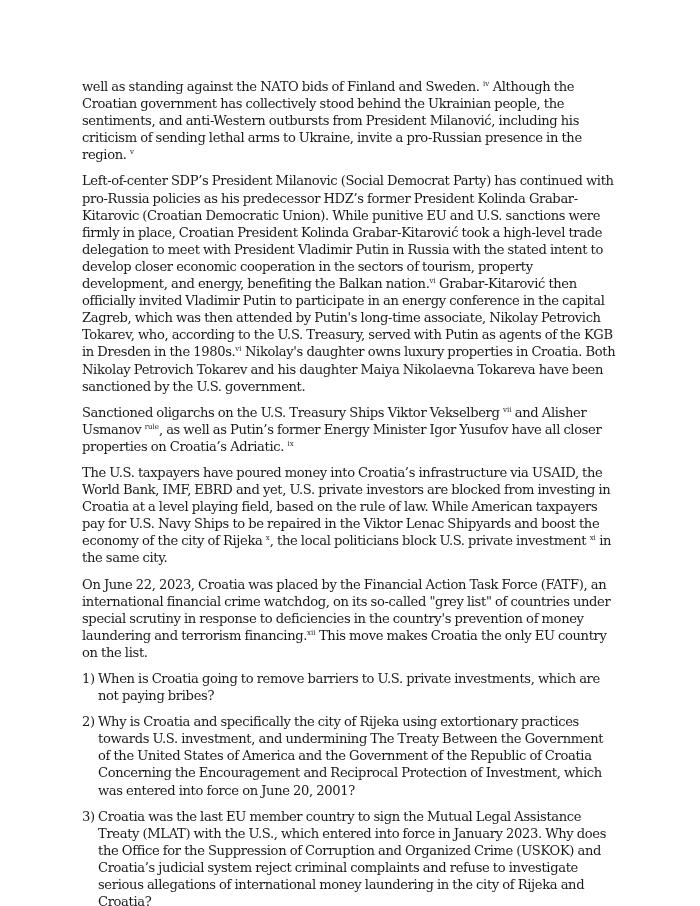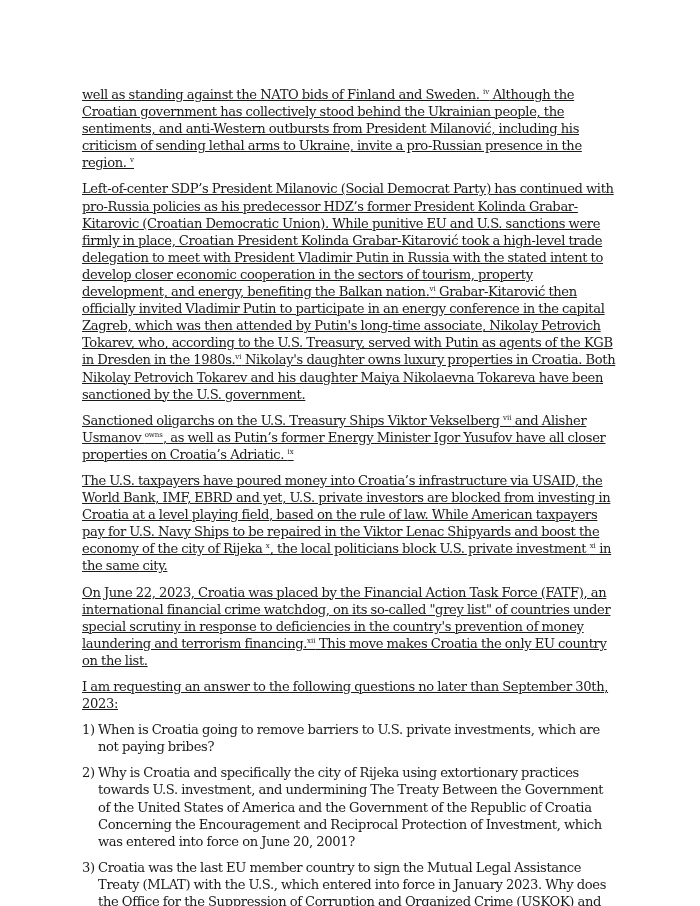--- a/index.html
+++ b/index.html
@@ -19,22 +19,21 @@
       top: 78px;
       width: 536px;
       font-family: "DejaVu Serif", "Liberation Serif", serif;
       font-size: 13.1px;
       line-height: 17.1px;
       color: #1a1a1a;
       letter-spacing: -0.35px;
       word-spacing: -0.4px;
     }
     .para {
-      margin: 8px 0 9px 0;
-      text-decoration: underline;
+      margin: 0 0 9px 0;
     }
     sup {
       font-size: 7px;
       line-height: 0;
       vertical-align: 5px;
       letter-spacing: 0;
     }
     .qlist {
       margin: 0;
       padding: 0;
@@ -51,23 +50,22 @@
       top: 0;
     }
   </style>
 </head>
 <body>
 
 <div class="page">
   <div id="paragraphs">
       <p class="para"><span>well as standing against the NATO bids of Finland and Sweden. </span><sup>iv</sup><span> Although the Croatian government has collectively stood behind the Ukrainian people, the sentiments, and anti-Western outbursts from President Milanović, including his criticism of sending lethal arms to Ukraine, invite a pro-Russian presence in the region. </span><sup>v</sup></p>
       <p class="para"><span>Left-of-center SDP’s President Milanovic (Social Democrat Party) has continued with pro-Russia policies as his predecessor HDZ’s former President Kolinda Grabar-Kitarovic (Croatian Democratic Union). While punitive EU and U.S. sanctions were firmly in place, Croatian President Kolinda Grabar-Kitarović took a high-level trade delegation to meet with President Vladimir Putin in Russia with the stated intent to develop closer economic cooperation in the sectors of tourism, property development, and energy, benefiting the Balkan nation.</span><sup>vi</sup><span> Grabar-Kitarović then officially invited Vladimir Putin to participate in an energy conference in the capital Zagreb, which was then attended by Putin's long-time associate, Nikolay Petrovich Tokarev, who, according to the U.S. Treasury, served with Putin as agents of the KGB in Dresden in the 1980s.</span><sup>vi</sup><span> Nikolay's daughter owns luxury properties in Croatia. Both Nikolay Petrovich Tokarev and his daughter Maiya Nikolaevna Tokareva have been sanctioned by the U.S. government.</span></p>
-      <p class="para"><span>Sanctioned oligarchs on the U.S. Treasury Ships Viktor Vekselberg </span><sup>vii</sup><span> and Alisher Usmanov </span><sup>owns</sup><span>, as well as Putin’s former Energy Minister Igor Yusufov have all closer properties on Croatia’s Adriatic. </span><sup>ix</sup></p>
+      <p class="para"><span>Sanctioned oligarchs on the U.S. Treasury Ships Viktor Vekselberg </span><sup>vii</sup><span> and Alisher Usmanov </span><sup>rule</sup><span>, as well as Putin’s former Energy Minister Igor Yusufov have all closer properties on Croatia’s Adriatic. </span><sup>ix</sup></p>
       <p class="para"><span>The U.S. taxpayers have poured money into Croatia’s infrastructure via USAID, the World Bank, IMF, EBRD and yet, U.S. private investors are blocked from investing in Croatia at a level playing field, based on the rule of law. While American taxpayers pay for U.S. Navy Ships to be repaired in the Viktor Lenac Shipyards and boost the economy of the city of Rijeka </span><sup>x</sup><span>, the local politicians block U.S. private investment </span><sup>xi</sup><span> in the same city.</span></p>
       <p class="para"><span>On June 22, 2023, Croatia was placed by the Financial Action Task Force (FATF), an international financial crime watchdog, on its so-called "grey list" of countries under special scrutiny in response to deficiencies in the country's prevention of money laundering and terrorism financing.</span><sup>xii</sup><span> This move makes Croatia the only EU country on the list.</span></p>
-      <p class="para"><span>I am requesting an answer to the following questions no later than September 30th, 2023:</span></p>
     </div>
   <ol class="qlist" id="questions">
       <li class="qitem"><span class="qnum">1)</span><span><span>When is Croatia going to remove barriers to U.S. private investments, which are not paying bribes?</span></span></li>
       <li class="qitem"><span class="qnum">2)</span><span><span>Why is Croatia and specifically the city of Rijeka using extortionary practices towards U.S. investment, and undermining The Treaty Between the Government of the United States of America and the Government of the Republic of Croatia Concerning the Encouragement and Reciprocal Protection of Investment, which was entered into force on June 20, 2001?</span></span></li>
       <li class="qitem"><span class="qnum">3)</span><span><span>Croatia was the last EU member country to sign the Mutual Legal Assistance Treaty (MLAT) with the U.S., which entered into force in January 2023. Why does the Office for the Suppression of Corruption and Organized Crime (USKOK) and Croatia’s judicial system reject criminal complaints and refuse to investigate serious allegations of international money laundering in the city of Rijeka and Croatia? </span></span></li>
     </ol>
 </div>
 
 </body></html>

